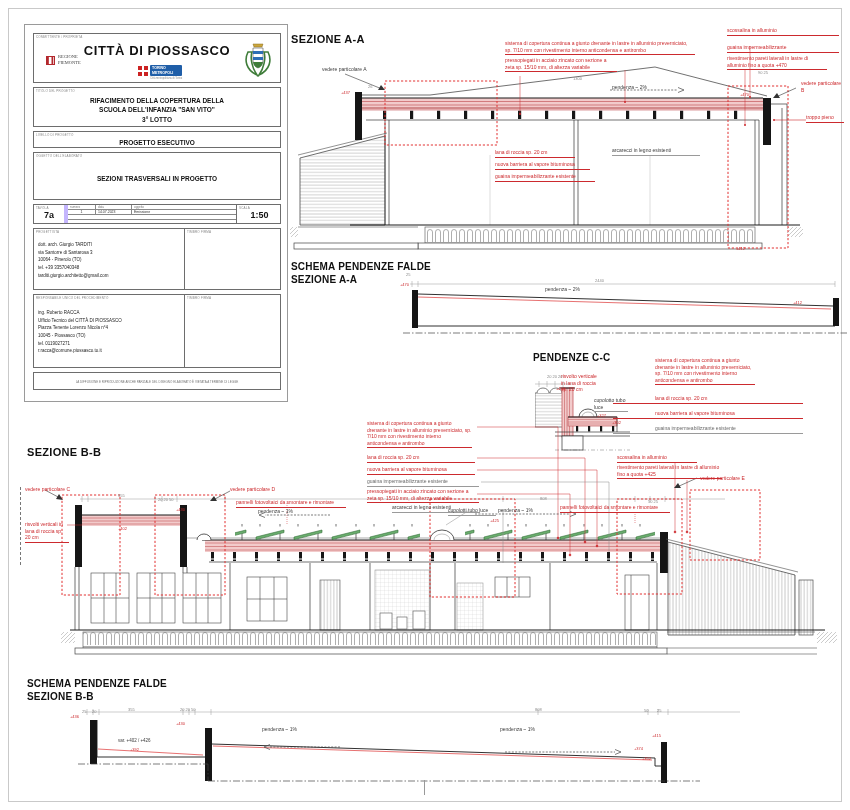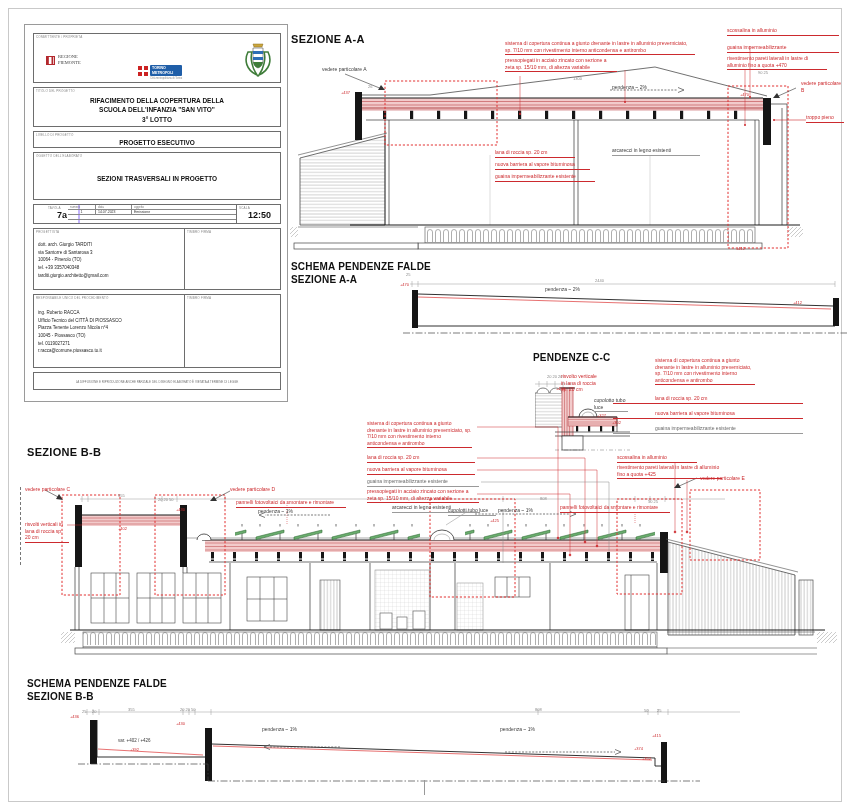--- a/index.html
+++ b/index.html
@@ -35,20 +35,21 @@
 </head>
 <body>
 
 <div id="sheet">
   <div class="border-outer"></div>
 
   <div id="tb">
 
     <div class="tbx" style="left:8px;top:8px;width:248px;height:50px;">
       <div class="tlab">COMMITTENTE / PROPRIETÀ</div>
+      <div class="t ctr city" style="top:9px;">CITTÀ DI PIOSSASCO</div>
 
       <div class="t" style="left:12px;top:20px;width:60px;">
         <div style="position:absolute;left:0;top:2px;width:9px;height:9px;background:
              linear-gradient(90deg,#b3282d 50%,#fff 50%),linear-gradient(#b3282d 50%,#fff 50%);
              background-size:4.5px 4.5px;border:0.5px solid #b3282d;"></div>
         <div style="position:absolute;left:12px;top:0;font-family:'Liberation Serif',serif;font-size:4.5px;line-height:1.4;color:#444;">
           <div>REGIONE</div>
           <div>PIEMONTE</div>
         </div>
       </div>
@@ -90,40 +91,40 @@
       <div class="tlab">LIVELLO DI PROGETTO</div>
       <div class="t ctr ptit" style="top:6px;">PROGETTO ESECUTIVO</div>
     </div>
 
     <div class="tbx" style="left:8px;top:127px;width:248px;height:48px;">
       <div class="tlab">OGGETTO DELL'ELABORATO</div>
       <div class="t ctr ptit" style="top:21px;">SEZIONI TRASVERSALI IN PROGETTO</div>
     </div>
 
     <div class="tbx" style="left:8px;top:179px;width:248px;height:20px;">
-      <div style="position:absolute;left:12px;top:0;width:34px;height:100%;border-right:2px solid #c4b5fd;">
+      <div style="position:absolute;left:0;top:0;width:34px;height:100%;border-right:4px solid #c4b5fd;">
         <div class="tlab">TAVOLA</div>
         <div class="t ctr big" style="top:5px;">7a</div>
       </div>
       <div style="position:absolute;left:34px;top:0;width:168px;height:100%;">
         <div style="position:absolute;left:0;top:0;width:100%;height:5px;border-bottom:0.5px solid #888;display:flex;">
           <div class="revh" style="width:28px;border-right:0.5px solid #888;padding-left:2px;">numero</div>
           <div class="revh" style="width:36px;border-right:0.5px solid #888;padding-left:2px;">data</div>
           <div class="revh" style="flex:1;padding-left:2px;">oggetto</div>
         </div>
         <div style="position:absolute;left:0;top:5px;width:100%;height:5px;border-bottom:0.5px solid #888;display:flex;">
           <div class="revc" style="width:28px;border-right:0.5px solid #888;text-align:center;">1</div>
           <div class="revc" style="width:36px;border-right:0.5px solid #888;padding-left:2px;">14.07.2023</div>
           <div class="revc" style="flex:1;padding-left:2px;">Emissione</div>
         </div>
         <div style="position:absolute;left:0;top:10px;width:100%;height:5px;border-bottom:0.5px solid #888;"></div>
       </div>
       <div style="position:absolute;left:202px;top:0;width:46px;height:100%;border-left:1px solid #6d6d6d;">
         <div class="tlab">SCALA</div>
-        <div class="t ctr big" style="top:5px;">12:50</div>
+        <div class="t ctr big" style="top:5px;">1:50</div>
       </div>
     </div>
 
     <div class="tbx" style="left:8px;top:203px;width:248px;height:62px;">
       <div class="tlab">PROGETTISTA</div>
       <div class="t info" style="left:4px;top:12px;">
         <div>dott. arch. Giorgio TARDITI</div>
         <div>via Santorre di Santarosa 3</div>
         <div>10064 - Pinerolo (TO)</div>
         <div>tel. +39 3357040348</div>

